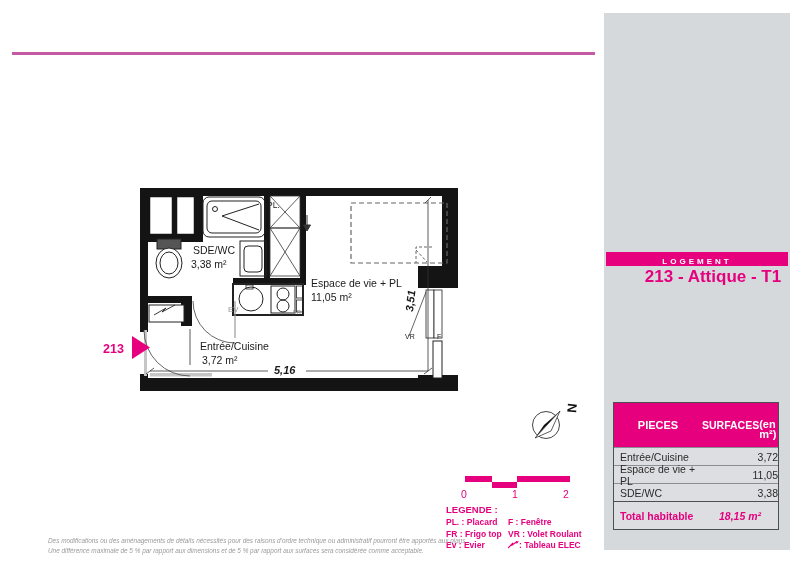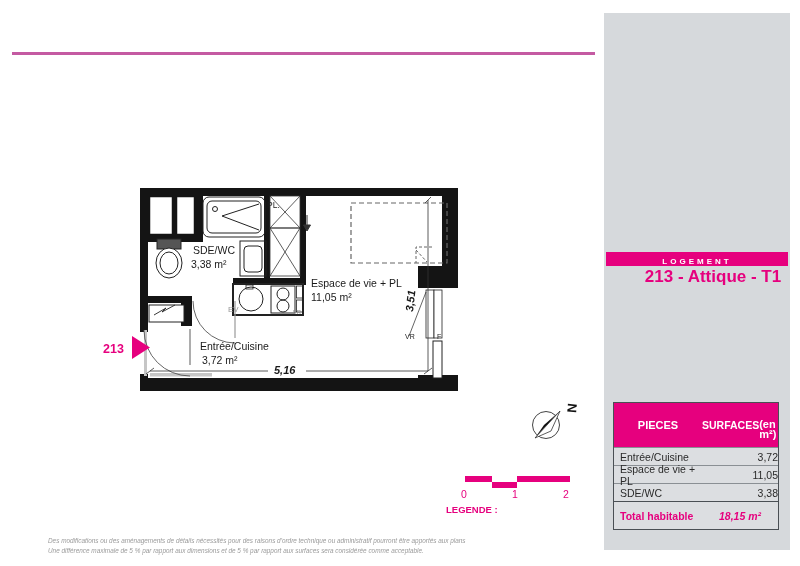--- a/index.html
+++ b/index.html
@@ -217,18 +217,31 @@
 
 <div class="abs sb-seg" style="left:465px;top:476px;width:27px;"></div>
 <div class="abs sb-seg" style="left:492px;top:482px;width:25px;"></div>
 <div class="abs sb-seg" style="left:517px;top:476px;width:53px;"></div>
 <div class="abs sb-num" style="left:461px;top:488px;">0</div>
 <div class="abs sb-num" style="left:512px;top:488px;">1</div>
 <div class="abs sb-num" style="left:563px;top:488px;">2</div>
 
 <div class="abs legend">
   <div class="legend-title">LEGENDE :</div>
+  <div class="legend-grid">
+    <div class="legend-cell">PL. : Placard</div>
+    <div class="legend-cell">F : Fenêtre</div>
+    <div class="legend-cell">FR : Frigo top</div>
+    <div class="legend-cell">VR : Volet Roulant</div>
+    <div class="legend-cell">Ev : Evier</div>
+    <div class="legend-cell">
+      <svg class="elec-ic" width="11" height="8" viewBox="0 0 11 8">
+        <polyline points="0,7 5,2 3.5,4.5 9,0.5" fill="none" stroke="#E6007E" stroke-width="1.2"></polyline>
+        <polygon points="8,0 11,0.5 8.5,3" fill="#E6007E"></polygon>
+      </svg><span>: Tableau ELEC</span>
+    </div>
+  </div>
 </div>
 
 <div class="abs footer">
   <div>Des modifications ou des aménagements de détails nécessités pour des raisons d'ordre technique ou administratif pourront être apportés aux plans</div>
   <div>Une différence maximale de 5 % par rapport aux dimensions et de 5 % par rapport aux surfaces sera considérée comme acceptable.</div>
 </div>
 
 </body></html>

